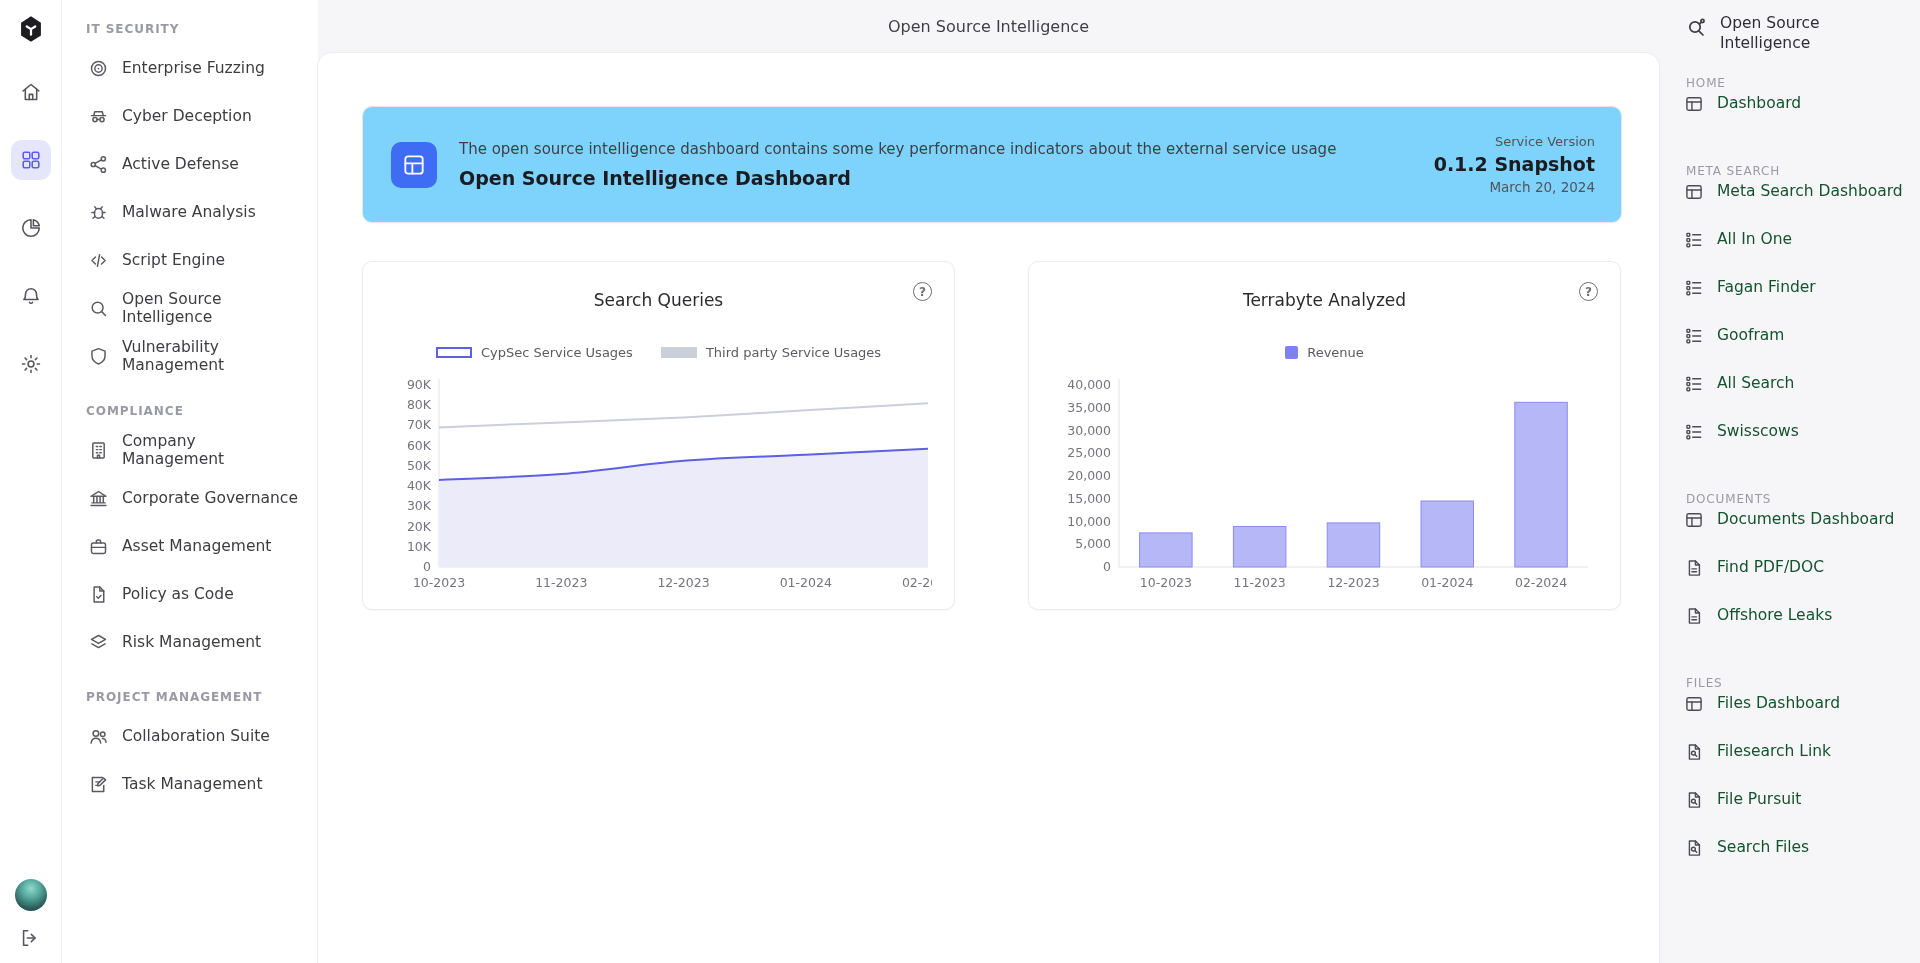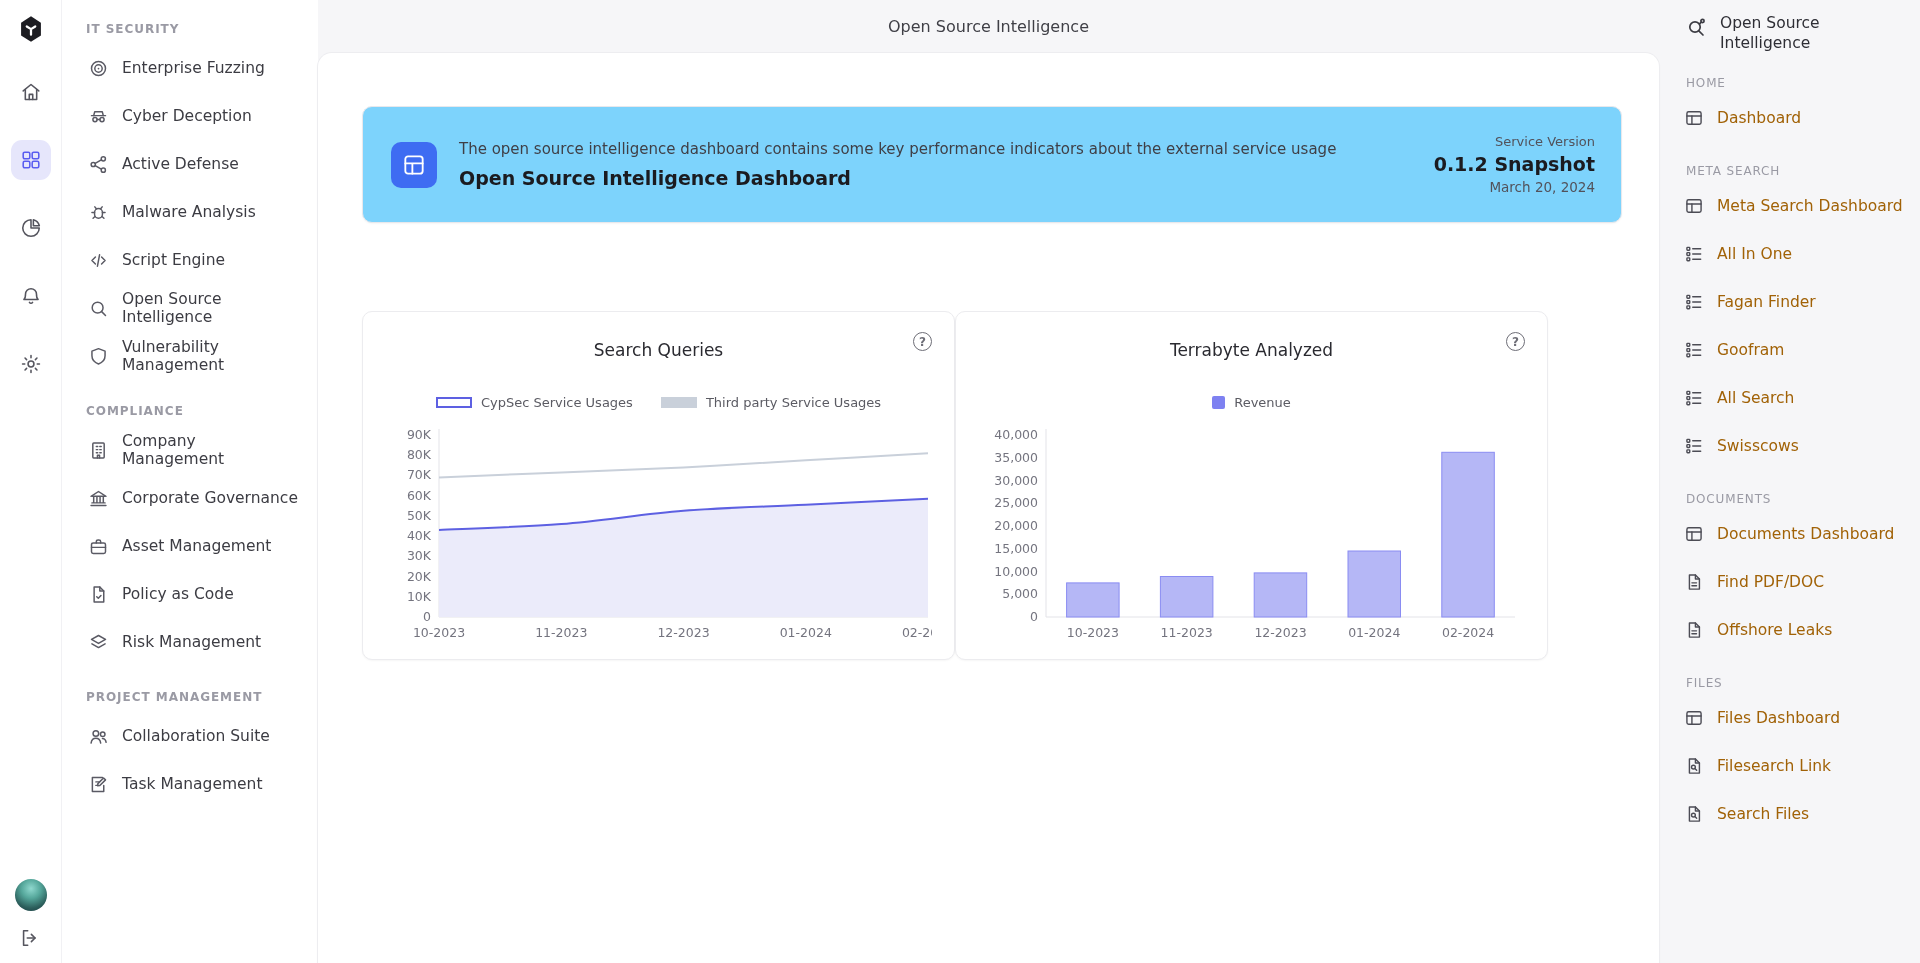--- a/index.html
+++ b/index.html
@@ -76,21 +76,21 @@
   .banner-icon svg { width: 26px; height: 26px; }
   .banner-text { flex: 1; min-width: 0; }
   .banner-desc { font-size: 15px; color: #3f3f46; margin-bottom: 9px; white-space: nowrap; }
   .banner-title { font-size: 19px; font-weight: 700; color: #1b1b20; }
   .banner-version { text-align: right; flex: none; }
   .version-label { font-size: 13px; color: #52525b; margin-bottom: 4px; }
   .version-value { font-size: 19px; font-weight: 700; color: #1b1b20; margin-bottom: 4px; }
   .version-date { font-size: 13.5px; color: #52525b; }
 
   
-  .charts-row { display: flex; margin-top: 88px; }
+  .charts-row { display: flex; gap: 73px; margin-top: 38px; }
   .chart-card {
     width: 593px; height: 349px; background: #fff; position: relative;
     border: 1px solid #ececef; border-radius: 10px;
     box-shadow: 0 1px 2px rgba(20,20,30,.04);
     padding: 20px 24px 0;
   }
   .chart-title { font-size: 17px; font-weight: 500; color: #2a2a30; text-align: center; margin-top: 8px; }
   .chart-help {
     position: absolute; top: 20px; right: 22px; width: 19px; height: 19px;
     border: 1.5px solid #6e6e77; border-radius: 50%; color: #6e6e77;
@@ -110,21 +110,21 @@
   
   .right-panel { width: 261px; flex: none; padding: 14px 16px 0 25px; overflow: hidden; }
   .rp-header { display: flex; align-items: flex-start; gap: 10px; cursor: pointer; }
   .rp-icon { width: 26px; height: 26px; color: #3c3c43; margin-top: 2px; }
   .rp-icon svg { width: 24px; height: 24px; }
   .rp-title { width: 100px; font-size: 15.5px; font-weight: 500; color: #2e2e35; line-height: 1.28; }
   .rp-section-title {
     font-size: 12px; font-weight: 400; letter-spacing: .07em; color: #9a9aa4;
     margin: 22px 0 4px 2px;
   }
-  .rp-item { display: flex; align-items: center; gap: 13px; height: 48px; font-size: 15.5px; color: #a16207; cursor: pointer; }
+  .rp-item { display: flex; align-items: flex-start; gap: 13px; height: 48px; font-size: 15.5px; color: #14532d; cursor: pointer; }
   .rp-item svg { width: 20px; height: 20px; color: #4c4c55; flex: none; }
 </style>
 </head>
 <body>
 
 <div class="app">
 
   <aside class="rail">
     <div class="logo"><svg viewBox="0 0 24 24" fill="none" stroke="currentColor" stroke-width="1.7" stroke-linecap="round" stroke-linejoin="round">
           <path d="M5 7.5 12 3l7 4.5v9L12 21l-7-4.5z" fill="#1d1d22" stroke="none"></path>
@@ -514,18 +514,27 @@
           </svg>
           <span>Filesearch Link</span>
         </div>
         <div class="rp-item">
           <svg viewBox="0 0 24 24" fill="none" stroke="currentColor" stroke-width="1.7" stroke-linecap="round" stroke-linejoin="round">
             <path d="M6.5 3.5h7.2l4.8 4.8V20.5h-12z"></path>
             <path d="M13.7 3.5v4.8h4.8"></path>
             <circle cx="11.3" cy="13.3" r="2.3"></circle>
             <path d="M13 15l2.2 2.2"></path>
           </svg>
+          <span>File Pursuit</span>
+        </div>
+        <div class="rp-item">
+          <svg viewBox="0 0 24 24" fill="none" stroke="currentColor" stroke-width="1.7" stroke-linecap="round" stroke-linejoin="round">
+            <path d="M6.5 3.5h7.2l4.8 4.8V20.5h-12z"></path>
+            <path d="M13.7 3.5v4.8h4.8"></path>
+            <circle cx="11.3" cy="13.3" r="2.3"></circle>
+            <path d="M13 15l2.2 2.2"></path>
+          </svg>
           <span>Search Files</span>
         </div>
       </div>
   </aside>
 
 </div>
 
 </body></html>

